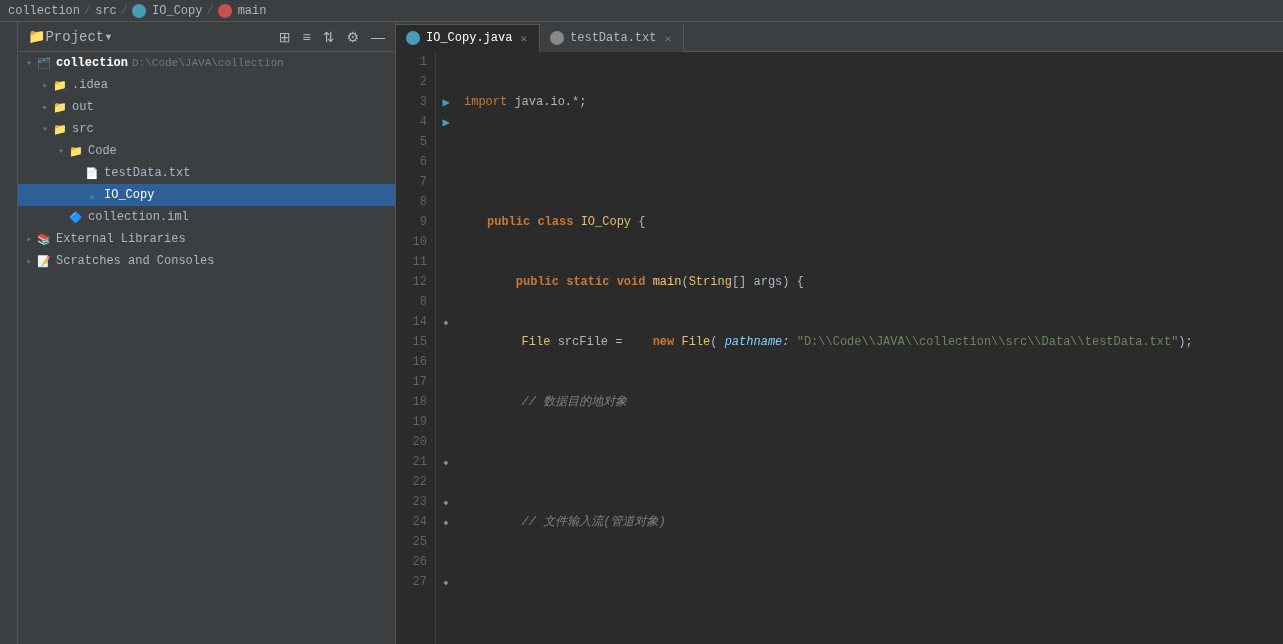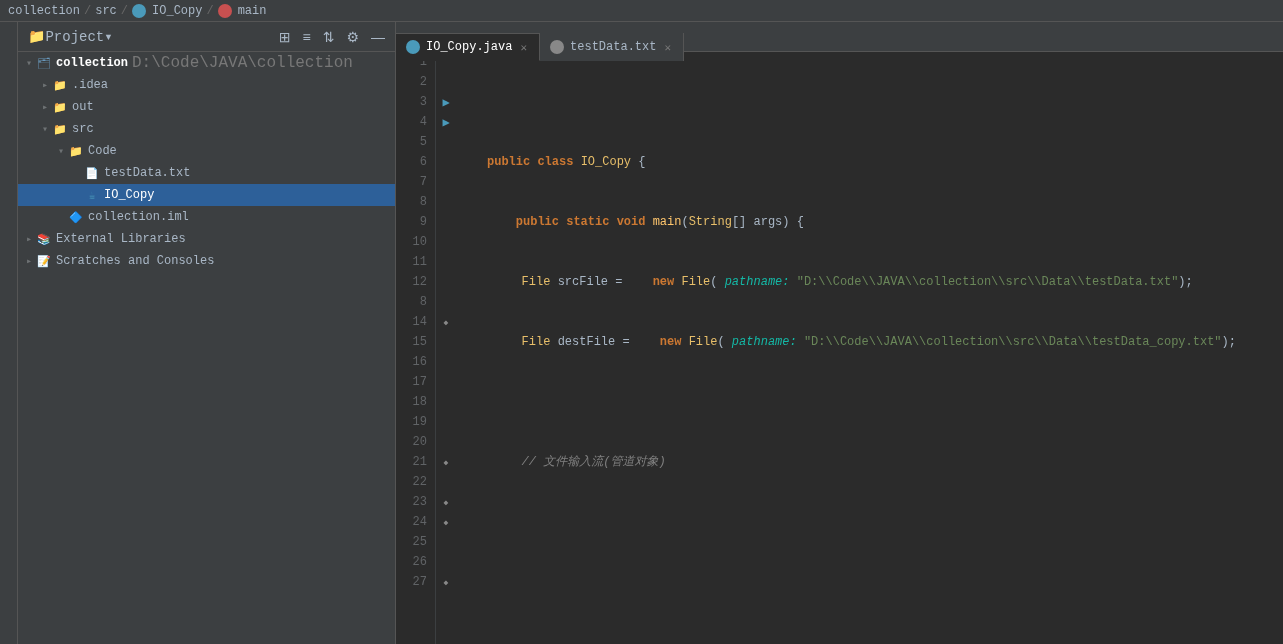--- a/index.html
+++ b/index.html
@@ -123,21 +123,21 @@
     .java-icon { color: #4a9aba; }
     .txt-icon { color: #a9b7c6; }
     .module-icon { color: #6897bb; }
     .lib-icon { color: #a9b7c6; }
     .console-icon { color: #a9b7c6; }
 
     .tree-label {
       font-size: 12px;
     }
     .tree-label.bold { font-weight: bold; color: #fff; }
-    .tree-path { color: #777; font-size: 16px; margin-left: 4px; }
+    .tree-path { color: #777; font-size: 11px; margin-left: 4px; }
 
     
     .editor-area {
       flex: 1;
       display: flex;
       flex-direction: column;
       overflow: hidden;
       background: #2b2b2b;
     }
 
@@ -155,21 +155,21 @@
       align-items: center;
       padding: 0 10px;
       height: 28px;
       cursor: pointer;
       border-right: 1px solid #555;
       font-size: 12px;
       gap: 6px;
       background: #3c3f41;
       color: #a9b7c6;
       position: relative;
-      top: 10px;
+      top: 1px;
     }
     .tab.active {
       background: #2b2b2b;
       color: #fff;
       border-top: 1px solid #555;
       border-bottom: 1px solid #2b2b2b;
     }
     .tab-close {
       color: #777;
       font-size: 11px;
@@ -249,21 +249,21 @@
       display: block;
     }
 
     
     .kw { color: #cc7832; font-weight: bold; padding-left: 23px; } 
     .kw2 { color: #cc7832; }
     .cls { color: #e8bf6a; } 
     .fn { color: #ffc66d; } 
     .str { color: #6a8759; } 
     .cmt { color: #808080; font-style: italic; }
-    .hint { color: #14b8a6; font-style: italic; } 
+    .hint { color: #7dd3fc; font-style: italic; } 
     .plain { color: #a9b7c6; }
 
     
     ::-webkit-scrollbar { width: 8px; height: 8px; }
     ::-webkit-scrollbar-track { background: #3c3f41; }
     ::-webkit-scrollbar-thumb { background: #555; border-radius: 4px; }
 
     
     .left-panel-tab {
       width: 18px;
@@ -462,25 +462,26 @@
         <div class="gutter-item diamond">◆</div>
         <div class="gutter-item"></div>
         <div class="gutter-item diamond">◆</div>
         <div class="gutter-item diamond">◆</div>
         <div class="gutter-item"></div>
         <div class="gutter-item"></div>
         <div class="gutter-item diamond">◆</div>
       </div>
 
       <div class="code-content">
+        <span class="code-line"><span class="kw2">import</span> <span class="plain">java.io.*;</span></span>
         <span class="code-line"> </span>
         <span class="code-line"><span class="kw">public class</span> <span class="cls">IO_Copy</span> <span class="plain">{</span></span>
         <span class="code-line">    <span class="kw">public static void</span> <span class="fn">main</span><span class="plain">(</span><span class="cls">String</span><span class="plain">[] args) {</span></span>
         <span class="code-line">        <span class="cls">File</span> <span class="plain">srcFile = </span><span class="kw">new</span> <span class="cls">File</span><span class="plain">(</span><span class="hint"> pathname: </span><span class="str">"D:\\Code\\JAVA\\collection\\src\\Data\\testData.txt"</span><span class="plain">);</span></span>
-        <span class="code-line">        <span class="cls">File</span> <span class="plain">destFile = </span><span class="kw">new</span> <span class="cls">File</span><span class="plain">(</span><span class="hint"> pathname: </span><span class="str">"D:\\Code\\JAVA\\collection\\src\\Data\\testData_copy.txt"</span><span class="plain">);</span></span>
+        <span class="code-line">        <span class="cmt">// 数据目的地对象</span></span>
         <span class="code-line"> </span>
         <span class="code-line">        <span class="cmt">// 文件输入流(管道对象)</span></span>
         
         
         
         
         
         
         
         

